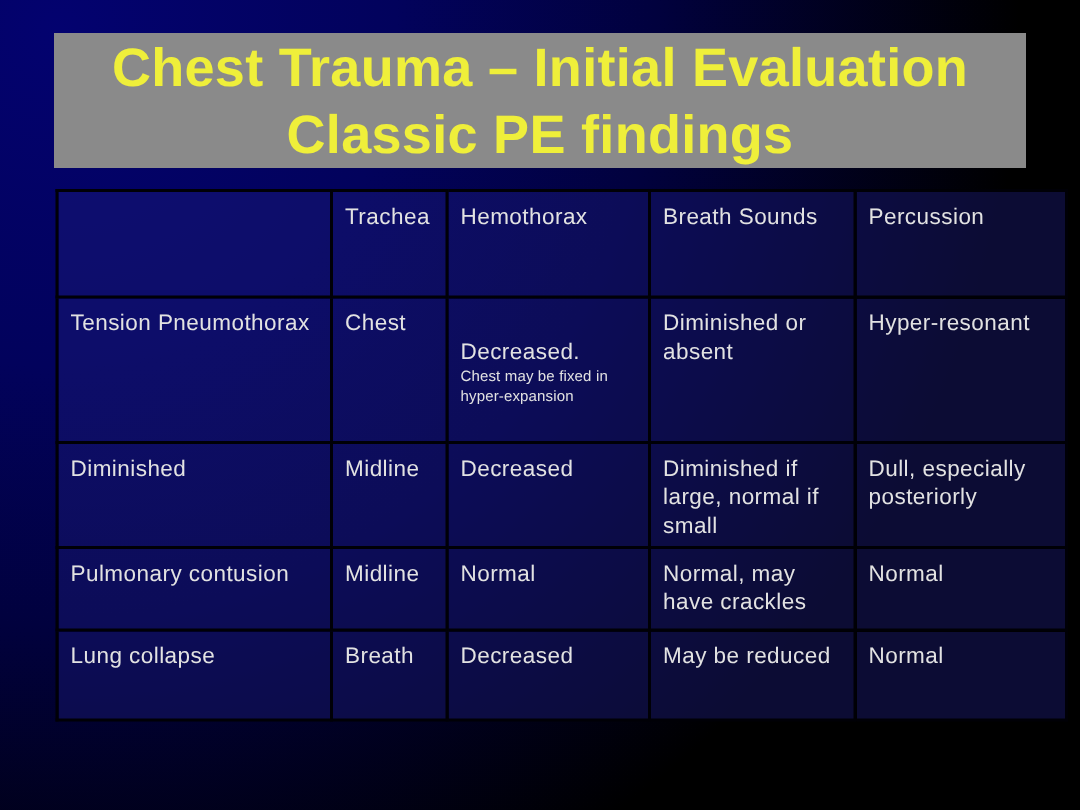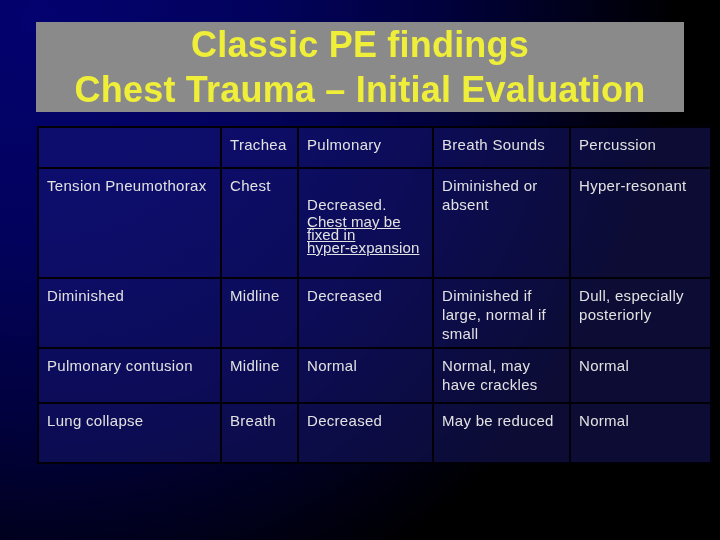--- a/index.html
+++ b/index.html
@@ -40,57 +40,56 @@
     text-align: left;
     padding: 7px 8px 4px 8px;
     color: #E2E2E2;
     font-size: 15px;
     font-weight: normal;
     line-height: 19px;
     letter-spacing: 0.3px;
     white-space: pre-line;
     overflow: hidden;
   }
-  tr.r-header  { height: 41px; }
+  tr.r-header  { height: 71px; }
   tr.r-tension { height: 62px; margin-left: 25px; }
   tr.r-simple  { height: 65px; }
   tr.r-hemo    { height: 63px; }
   tr.r-pulm    { height: 55px; }
   tr.r-lung    { height: 60px; padding-left: 19px; }
   .note {
-    font-size: 15px;
+    font-size: 10px;
     line-height: 13px;
     letter-spacing: 0.1px;
     margin-top: 1px;
-    text-decoration: underline;
   }
 </style>
 </head>
 <body>
 
 <div class="slide">
 
   <div class="title-box">
+    <div>Chest Trauma – Initial Evaluation</div>
     <div>Classic PE findings</div>
-    <div>Chest Trauma – Initial Evaluation</div>
   </div>
 
   <table class="pe-table">
     <colgroup>
       <col style="width:183px">
       <col style="width:77px">
       <col style="width:135px">
       <col style="width:137px">
       <col style="width:141px">
     </colgroup>
     <tbody>
       <tr class="r-header">
         <th></th>
         <th>Trachea</th>
-        <th>Pulmonary</th>
+        <th>Hemothorax</th>
         <th>Breath Sounds</th>
         <th>Percussion</th>
       </tr>
 
       <tr class="r-tension">
         <td>Tension Pneumothorax</td>
         <td>Chest</td>
         <td>
           <span>Decreased.</span>
           <div class="note">Chest may be fixed in

